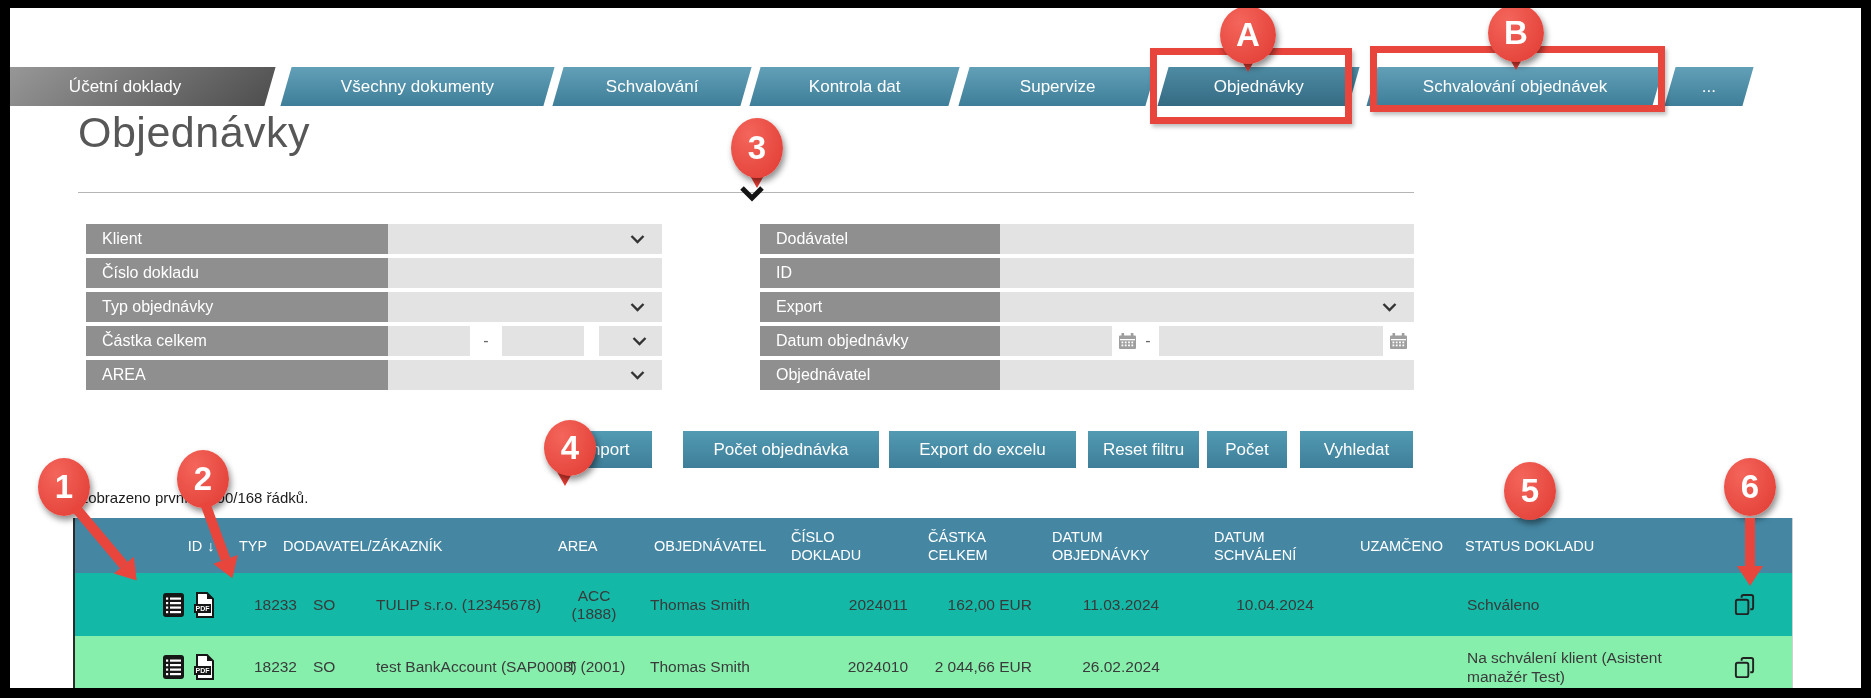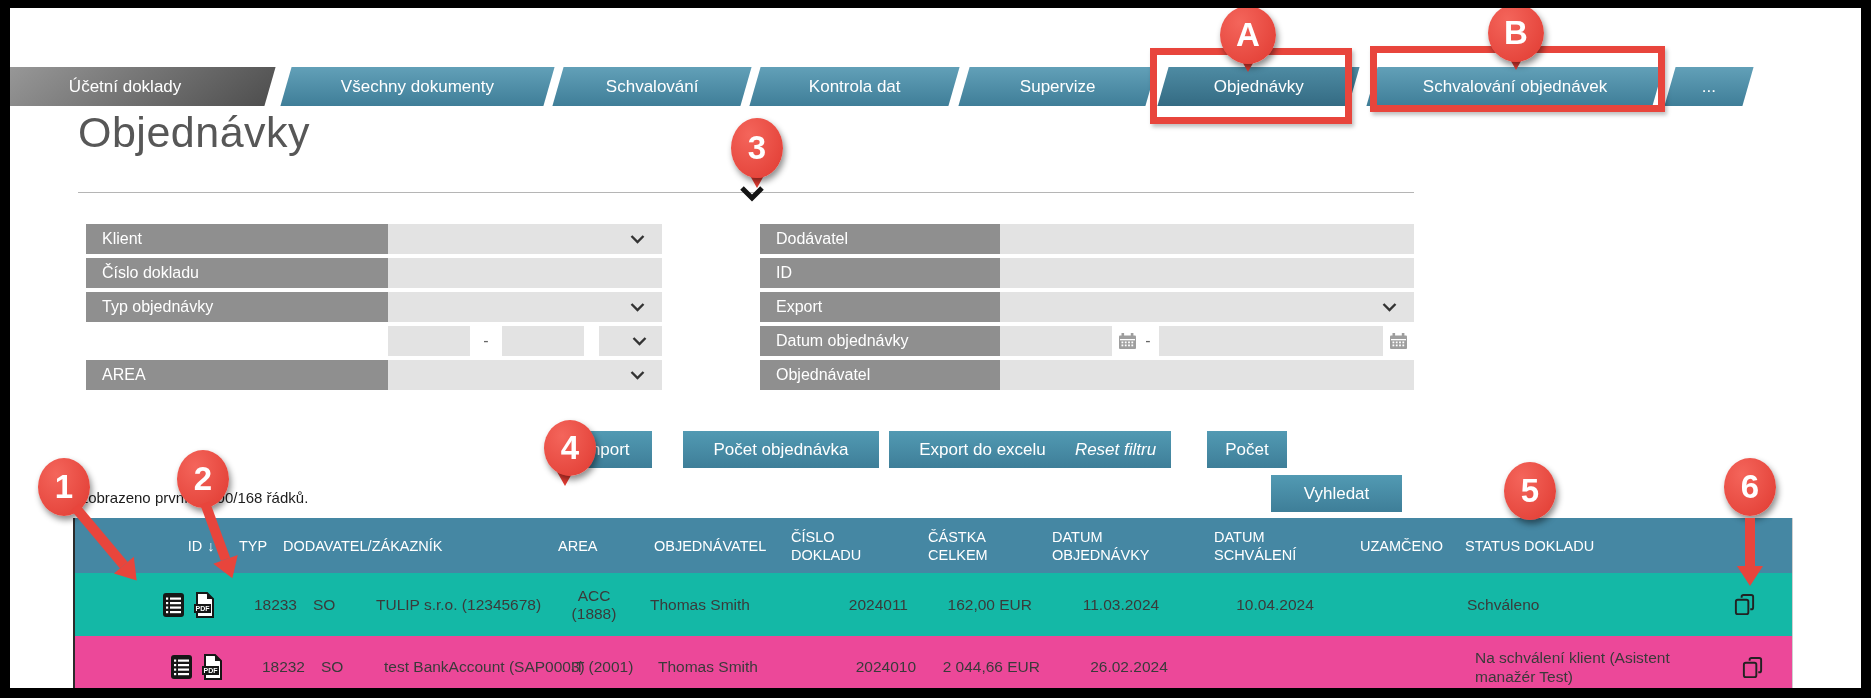--- a/index.html
+++ b/index.html
@@ -39,21 +39,21 @@
   #results-info{position:absolute;left:79px;top:489px;font-size:15px;color:#1c1c1c;}
   
   #table{position:absolute;left:75px;top:518px;width:1718px;z-index:4;}
   #thead{display:grid;grid-template-columns:88px 64px 44px 275px 96px 137px 137px 124px 162px 146px 105px 243px 97px;
          background:#4587a3;height:55px;}
   .th{color:#fff;font-size:14.5px;line-height:18px;display:flex;flex-direction:column;justify-content:center;
       padding-left:12px;box-sizing:border-box;cursor:pointer;}
   .trow{display:grid;grid-template-columns:150px 80px 56px 185px 96px 137px 137px 124px 162px 146px 105px 243px 97px;
         align-items:center;}
   #row-1{background:#14b8a6;min-height:63px;}
-  #row-2{background:#ec4899;min-height:62px;padding-left:8px;}
+  #row-2{background:#86efac;min-height:62px;}
   .td{font-size:15.5px;color:#3a3a3a;padding-left:8px;box-sizing:border-box;}
   .td.icons{display:flex;gap:7px;padding-left:86px;align-items:center;}
   .td.num{text-align:right;padding-right:8px;padding-left:0;}
   .td.ctr{text-align:center;padding:0 14px;}
   .td.dod{padding-left:15px;white-space:nowrap;}
   .td.status{padding-left:14px;font-size:15.5px;line-height:19px;}
   .td.copy{display:flex;justify-content:center;padding:0;cursor:pointer;}
   #tbl-left-edge{position:absolute;left:73px;top:518px;width:2px;height:170px;background:#2b2b2b;z-index:5;}
   #tbl-right-edge{position:absolute;left:1792px;top:518px;width:1px;height:170px;background:#cfcfcf;z-index:5;}
   
@@ -123,20 +123,21 @@
 
   <div class="flabel lbl-l" style="top:292px">Typ objednávky</div>
   <div class="ffield fld-l" style="top:292px">
     <span class="chev" style="left:242px">
       <svg width="15" height="9" viewBox="0 0 15 9">
           <polyline points="1.5,1 7.5,7 13.5,1" fill="none" stroke="#333" stroke-width="2.4"></polyline>
         </svg>
       </span>
   </div>
 
+  <div class="flabel lbl-l" style="top:326px">Částka celkem</div>
   <div class="fsub" style="top:326px;left:388px;width:82px;"></div>
   <div class="fdash" style="top:326px;left:470px;width:32px;">-</div>
   <div class="fsub" style="top:326px;left:502px;width:82px;"></div>
   <div class="fsub" style="top:326px;left:599px;width:63px;">
     <span class="chev" style="left:33px">
       <svg width="15" height="9" viewBox="0 0 15 9">
           <polyline points="1.5,1 7.5,7 13.5,1" fill="none" stroke="#333" stroke-width="2.4"></polyline>
         </svg>
       </span>
   </div>
@@ -201,23 +202,23 @@
         <rect x="13.4" y="12.5" width="1.8" height="1.8" fill="#fff"></rect>
     </svg>
     </span>
 
   <div class="flabel lbl-r" style="top:360px">Objednávatel</div>
   <div class="ffield fld-r" style="top:360px"></div>
 
   <div class="btn" style="left:559px;width:93px;">Import</div>
   <div class="btn" style="left:683px;width:196px;">Počet objednávka</div>
   <div class="btn" style="left:889px;width:187px;">Export do excelu</div>
-  <div class="btn" style="left:1060px;width:111px;font-style:italic;">Reset filtru</div>
+  <div class="btn" style="left:1088px;width:111px;">Reset filtru</div>
   <div class="btn" style="left:1207px;width:80px;">Počet</div>
-  <div class="btn" style="left:1271px;width:131px;margin-top:44px;">Vyhledat</div>
+  <div class="btn" style="left:1300px;width:113px;">Vyhledat</div>
 
   <div id="results-info">Zobrazeno prvních 100/168 řádků.</div>
 
   <div id="tbl-left-edge"></div>
   <div id="tbl-right-edge"></div>
   <div id="table">
     <div id="thead">
       <div class="th"></div>
       <div class="th" style="flex-direction:row;align-items:center;gap:5px;">
         <span>ID</span>

